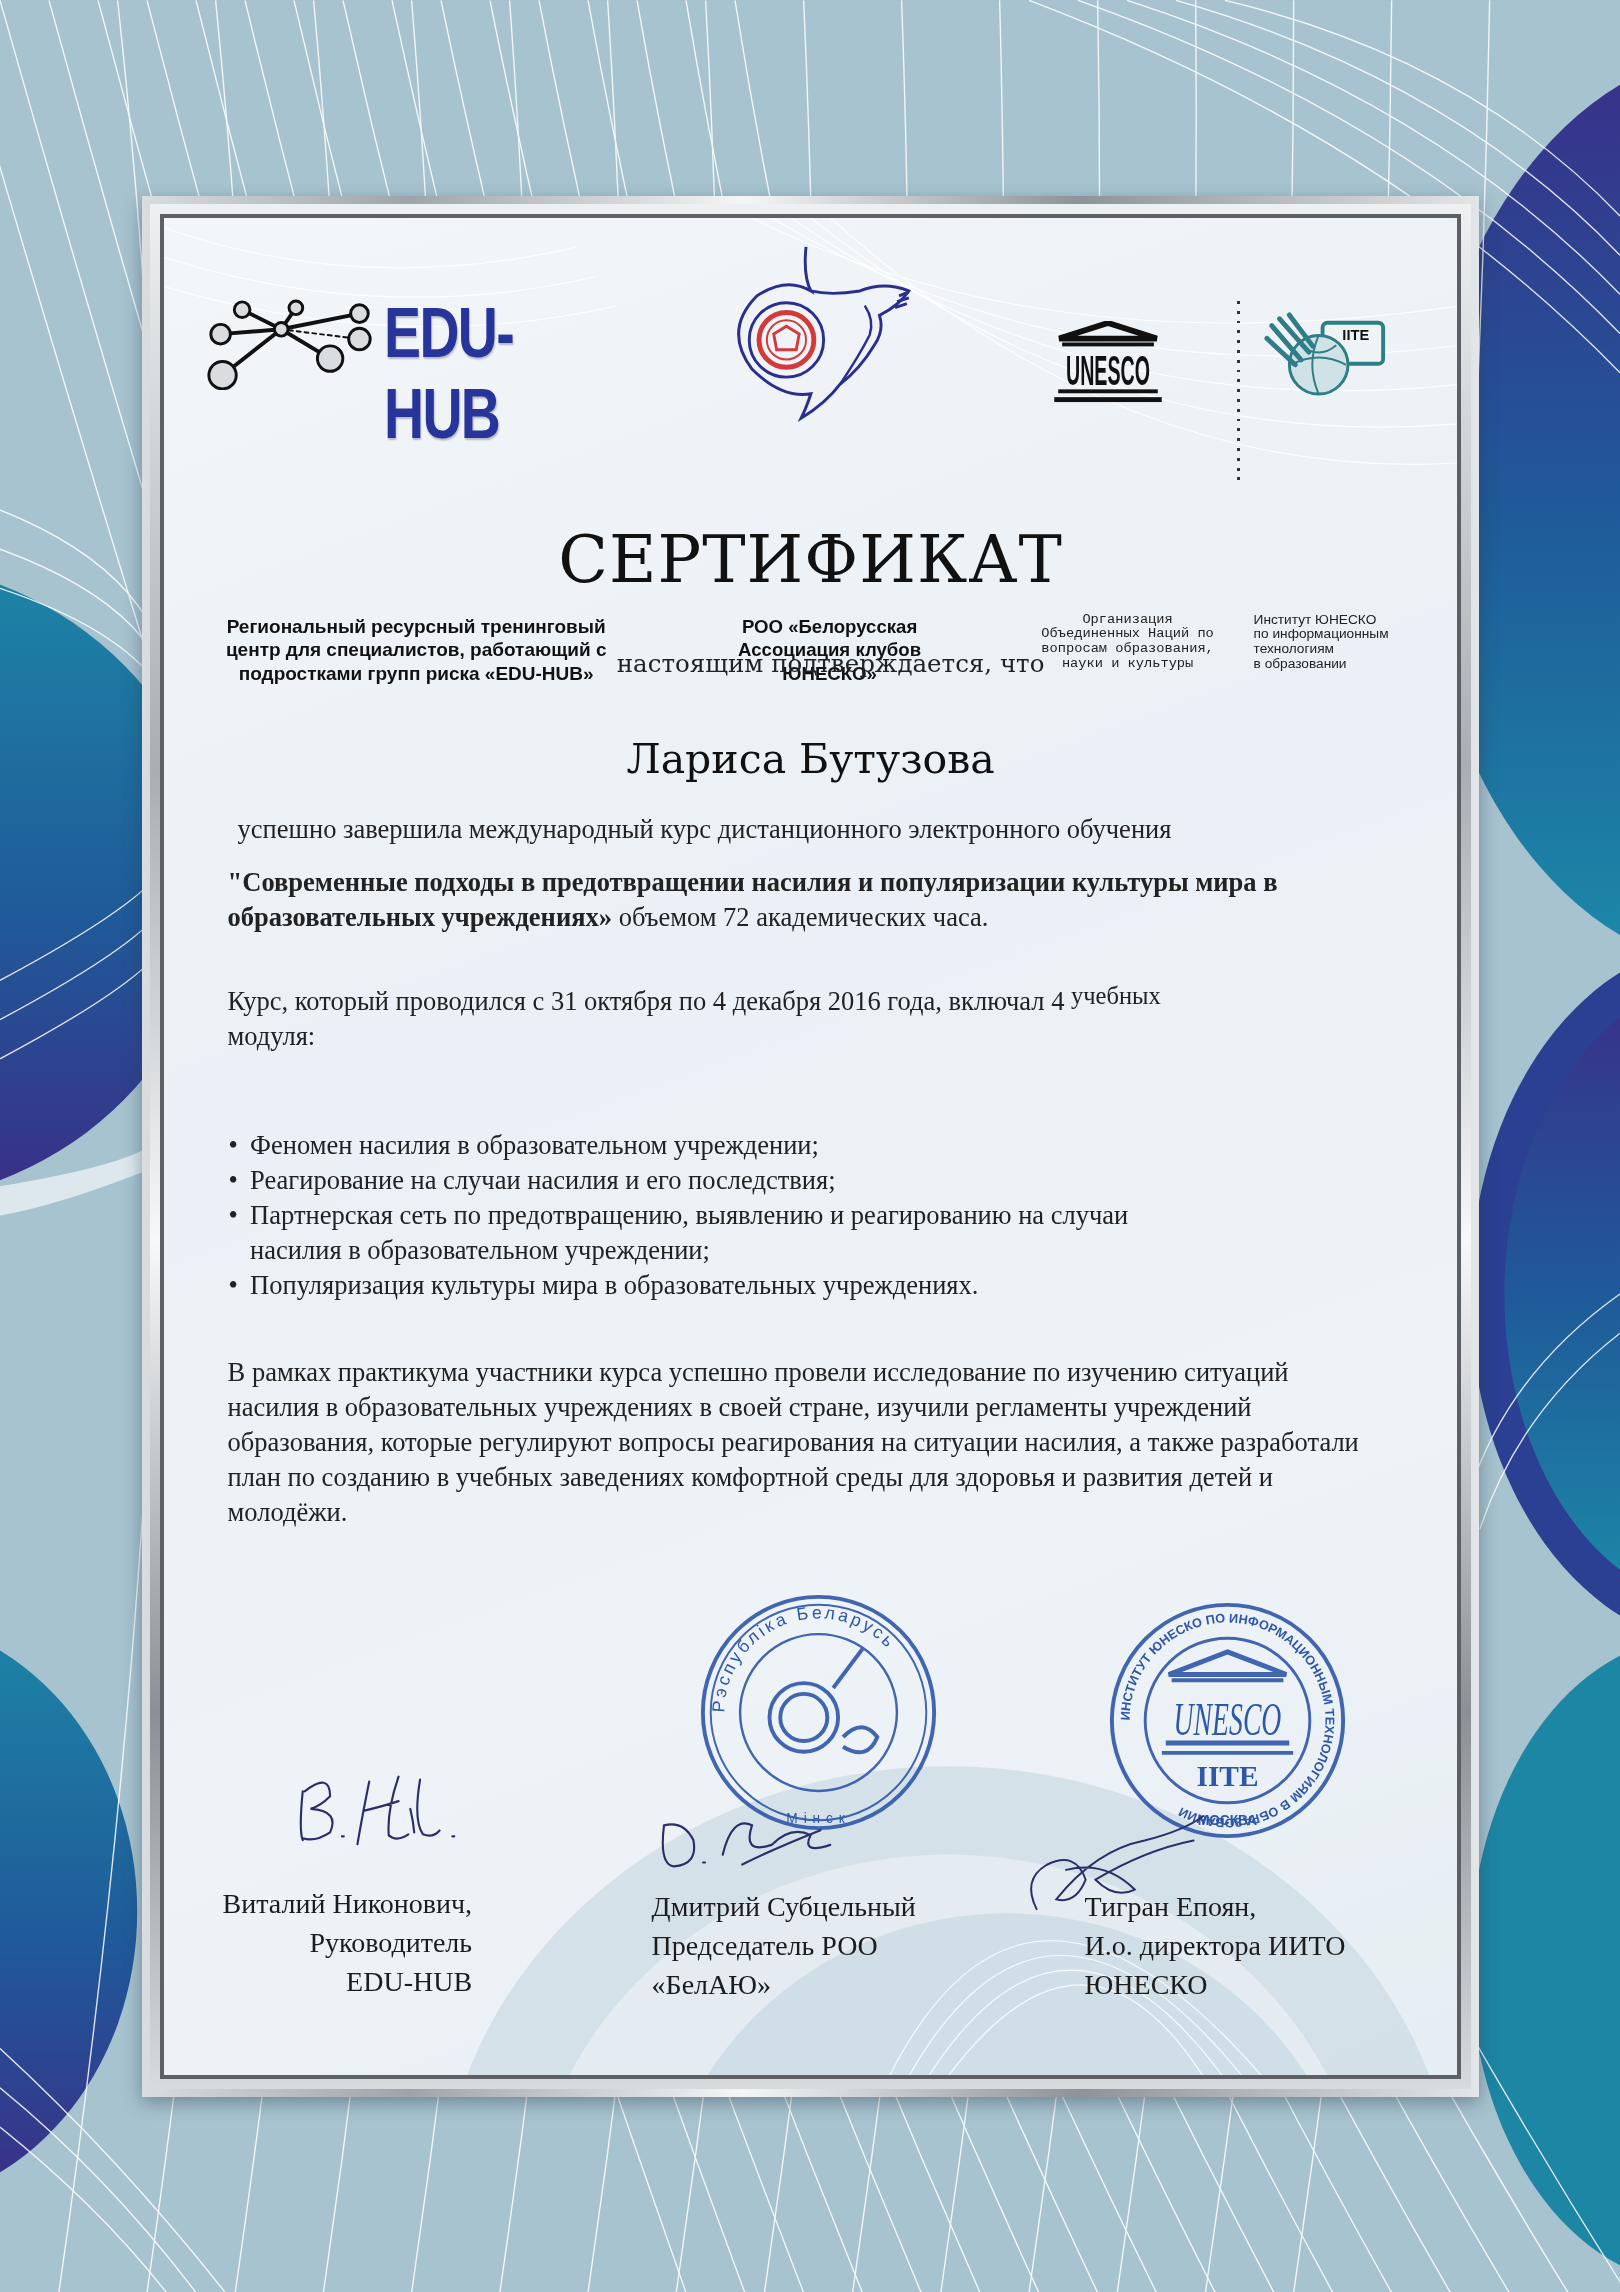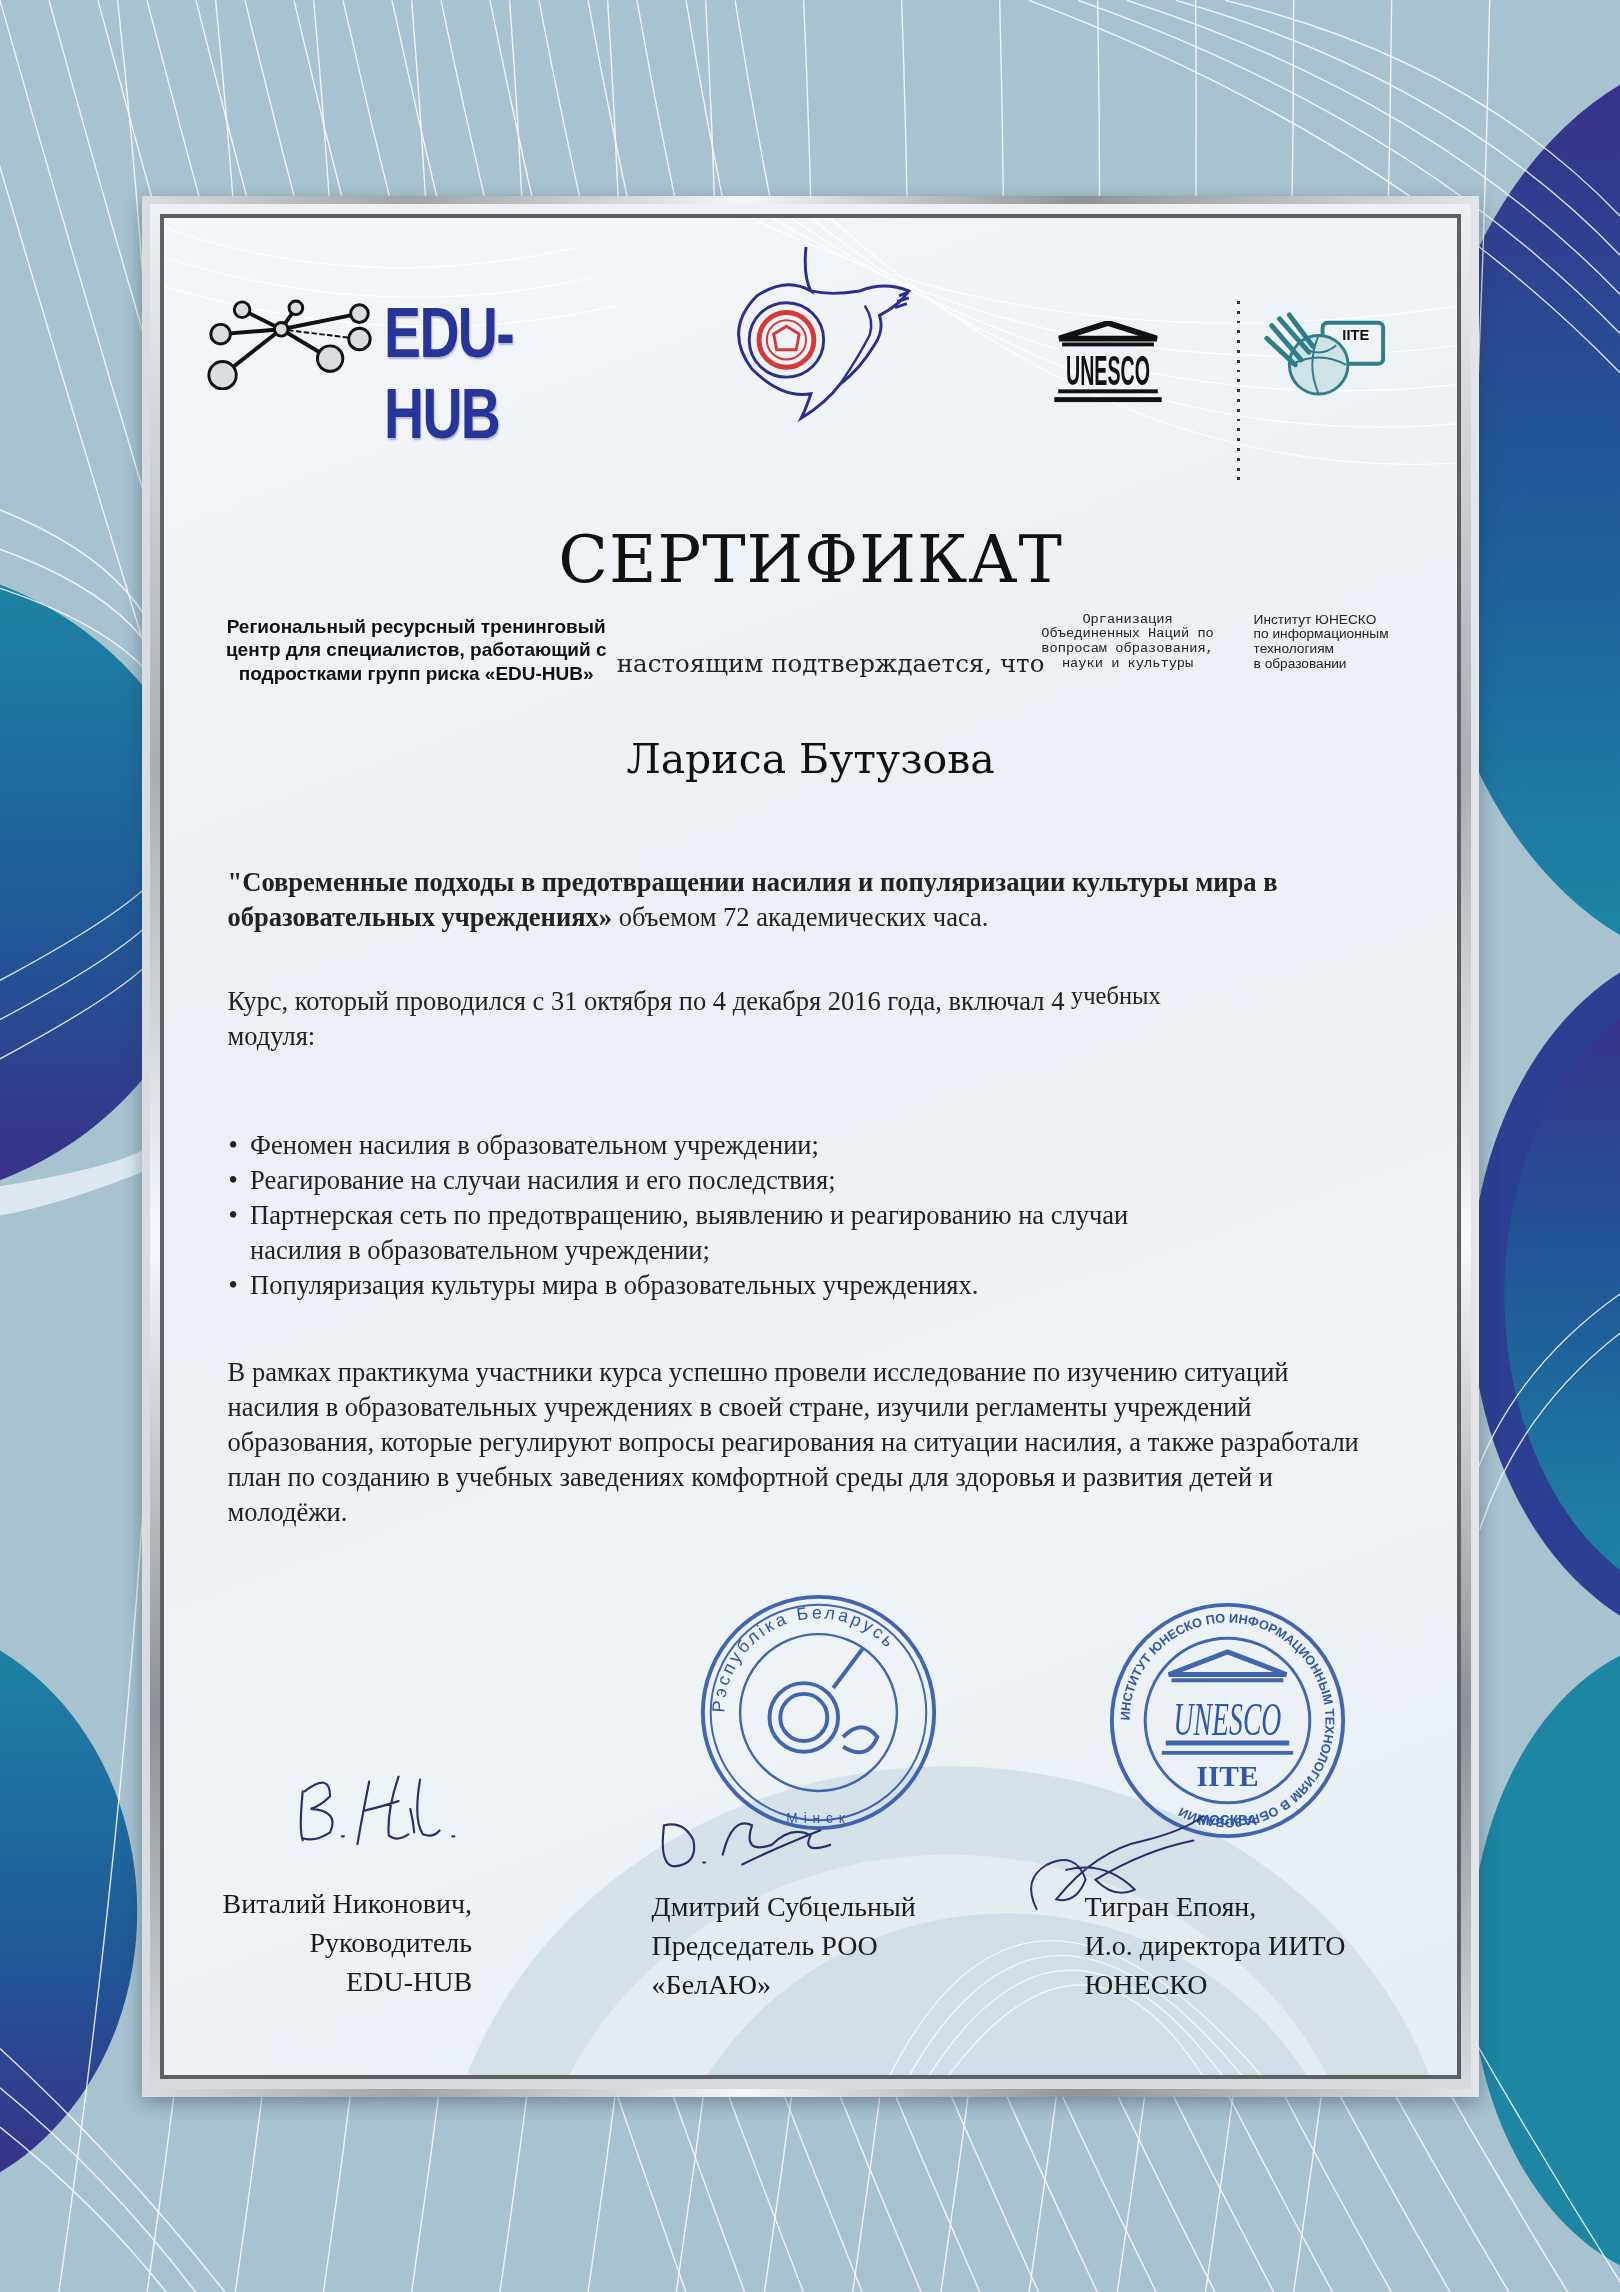--- a/index.html
+++ b/index.html
@@ -197,20 +197,25 @@
 
       <svg class="logo-bel" viewBox="0 0 240 200">
         <path d="M95 10 Q92 40 100 55 Q75 40 45 60 Q10 95 40 135 Q70 165 100 160 Q95 175 90 185 Q115 170 130 150 Q150 135 165 110 Q175 95 170 80 Q190 70 200 55 Q175 45 150 55 Q120 60 100 55" fill="none" stroke="#2a2f8f" stroke-width="3"></path>
         <path d="M130 150 Q150 120 160 100 Q165 85 155 70" fill="none" stroke="#2a2f8f" stroke-width="2.5"></path>
         <circle cx="75" cy="105" r="38" fill="none" stroke="#2a2f8f" stroke-width="3"></circle>
         <circle cx="75" cy="105" r="28" fill="none" stroke="#d43a3a" stroke-width="5"></circle>
         <circle cx="75" cy="105" r="20" fill="none" stroke="#d43a3a" stroke-width="2"></circle>
         <polygon points="75,91 88,99 85,115 65,115 62,99" fill="none" stroke="#d43a3a" stroke-width="3"></polygon>
         <path d="M190 60 l10 -4 M188 66 l12 -4 M186 72 l12 -4" stroke="#2a2f8f" stroke-width="3"></path>
       </svg>
+      <div class="bel-caption">
+        <div>РОО «Белорусская</div>
+        <div>Ассоциация клубов</div>
+        <div>ЮНЕСКО»</div>
+      </div>
 
       <svg class="logo-unesco" width="108" height="83" viewBox="0 0 110 85">
         <polygon points="55,2 105,18 5,18" fill="none" stroke="#111" stroke-width="6"></polygon>
         <rect x="8" y="22" width="94" height="4" fill="#111"></rect>
         <text x="55" y="66" text-anchor="middle" font-family="Liberation Sans, sans-serif" font-size="44" font-weight="bold" fill="#111" textLength="86" lengthAdjust="spacingAndGlyphs">UNESCO</text>
         <rect x="4" y="70" width="102" height="4" fill="#111"></rect>
           <rect x="0" y="78" width="110" height="5" fill="#111"></rect>
       </svg>
       <div class="unesco-caption">
         <div>Организация</div>
@@ -231,20 +236,21 @@
         <div>Институт ЮНЕСКО</div>
         <div>по информационным</div>
         <div>технологиям</div>
         <div>в образовании</div>
       </div>
 
       <div class="title">СЕРТИФИКАТ</div>
       <div class="subtitle">настоящим подтверждается, что</div>
       <div class="recipient">Лариса Бутузова</div>
 
+      <div class="body-text p-completed">успешно завершила международный курс дистанционного электронного обучения</div>
       <div class="body-text p-course"><b>"Современные подходы в предотвращении насилия и популяризации культуры мира в образовательных учреждениях»</b><span> объемом 72 академических часа.</span></div>
       <div class="body-text p-dates"><span>Курс, который проводился с 31 октября по 4 декабря 2016 года, включал 4 </span><span class="sup">учебных</span><br><span>модуля:</span></div>
 
       <ul class="modules">
         <li>Феномен насилия в образовательном учреждении;</li>
         <li style="width:941px">Реагирование на случаи насилия и его последствия;</li>
         <li style="width:941px">Партнерская сеть по предотвращению, выявлению и реагированию на случаи насилия в образовательном учреждении;</li>
         <li>Популяризация культуры мира в образовательных учреждениях.</li>
       </ul>
 

